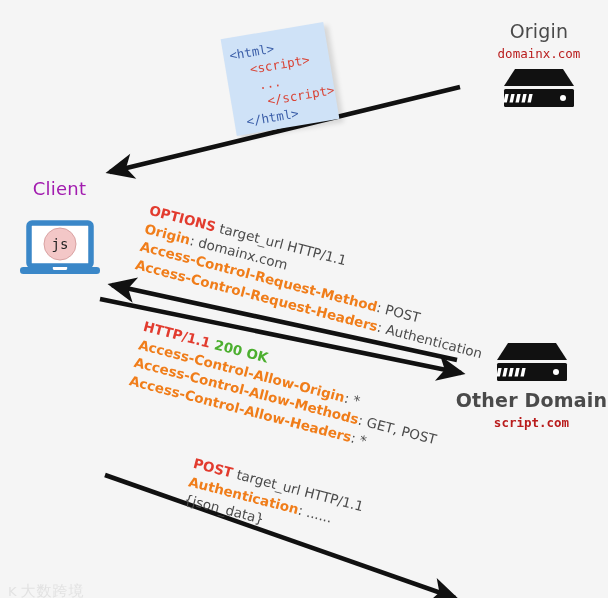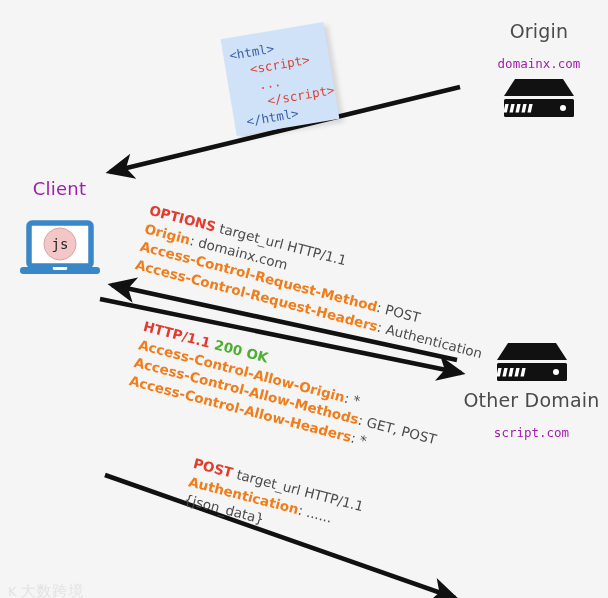--- a/index.html
+++ b/index.html
@@ -36,35 +36,35 @@
   .node-title {
     font-family: "DejaVu Sans", sans-serif;
     font-size: 19px;
     color: #4a4a4a;
     letter-spacing: 0.2px;
     white-space: nowrap;
   }
   .node-sub {
     font-family: "DejaVu Sans Mono", monospace;
     font-size: 12.5px;
-    color: #a21caf;
-    margin-top: 14px;
+    color: #b91c1c;
+    margin-top: 4px;
     white-space: nowrap;
   }
   .client-title {
     font-size: 18px;
     color: #a21caf;
   }
 
   
   #origin-node { left: 470px; top: 4px; width: 138px; }
   #origin-icon { margin-top: 6px; }
 
   
-  #other-node { left: 455px; top: 325px; width: 153px; }
+  #other-node { left: 455px; top: 325px; width: 153px; font-weight: bold; }
   #other-icon { margin-bottom: 2px; }
 
   
   #client-node { left: 2px; top: 162px; width: 115px; }
   #client-icon { margin-top: 21px; }
 
   
   #doc-card {
     position: absolute;
     left: 228px;

